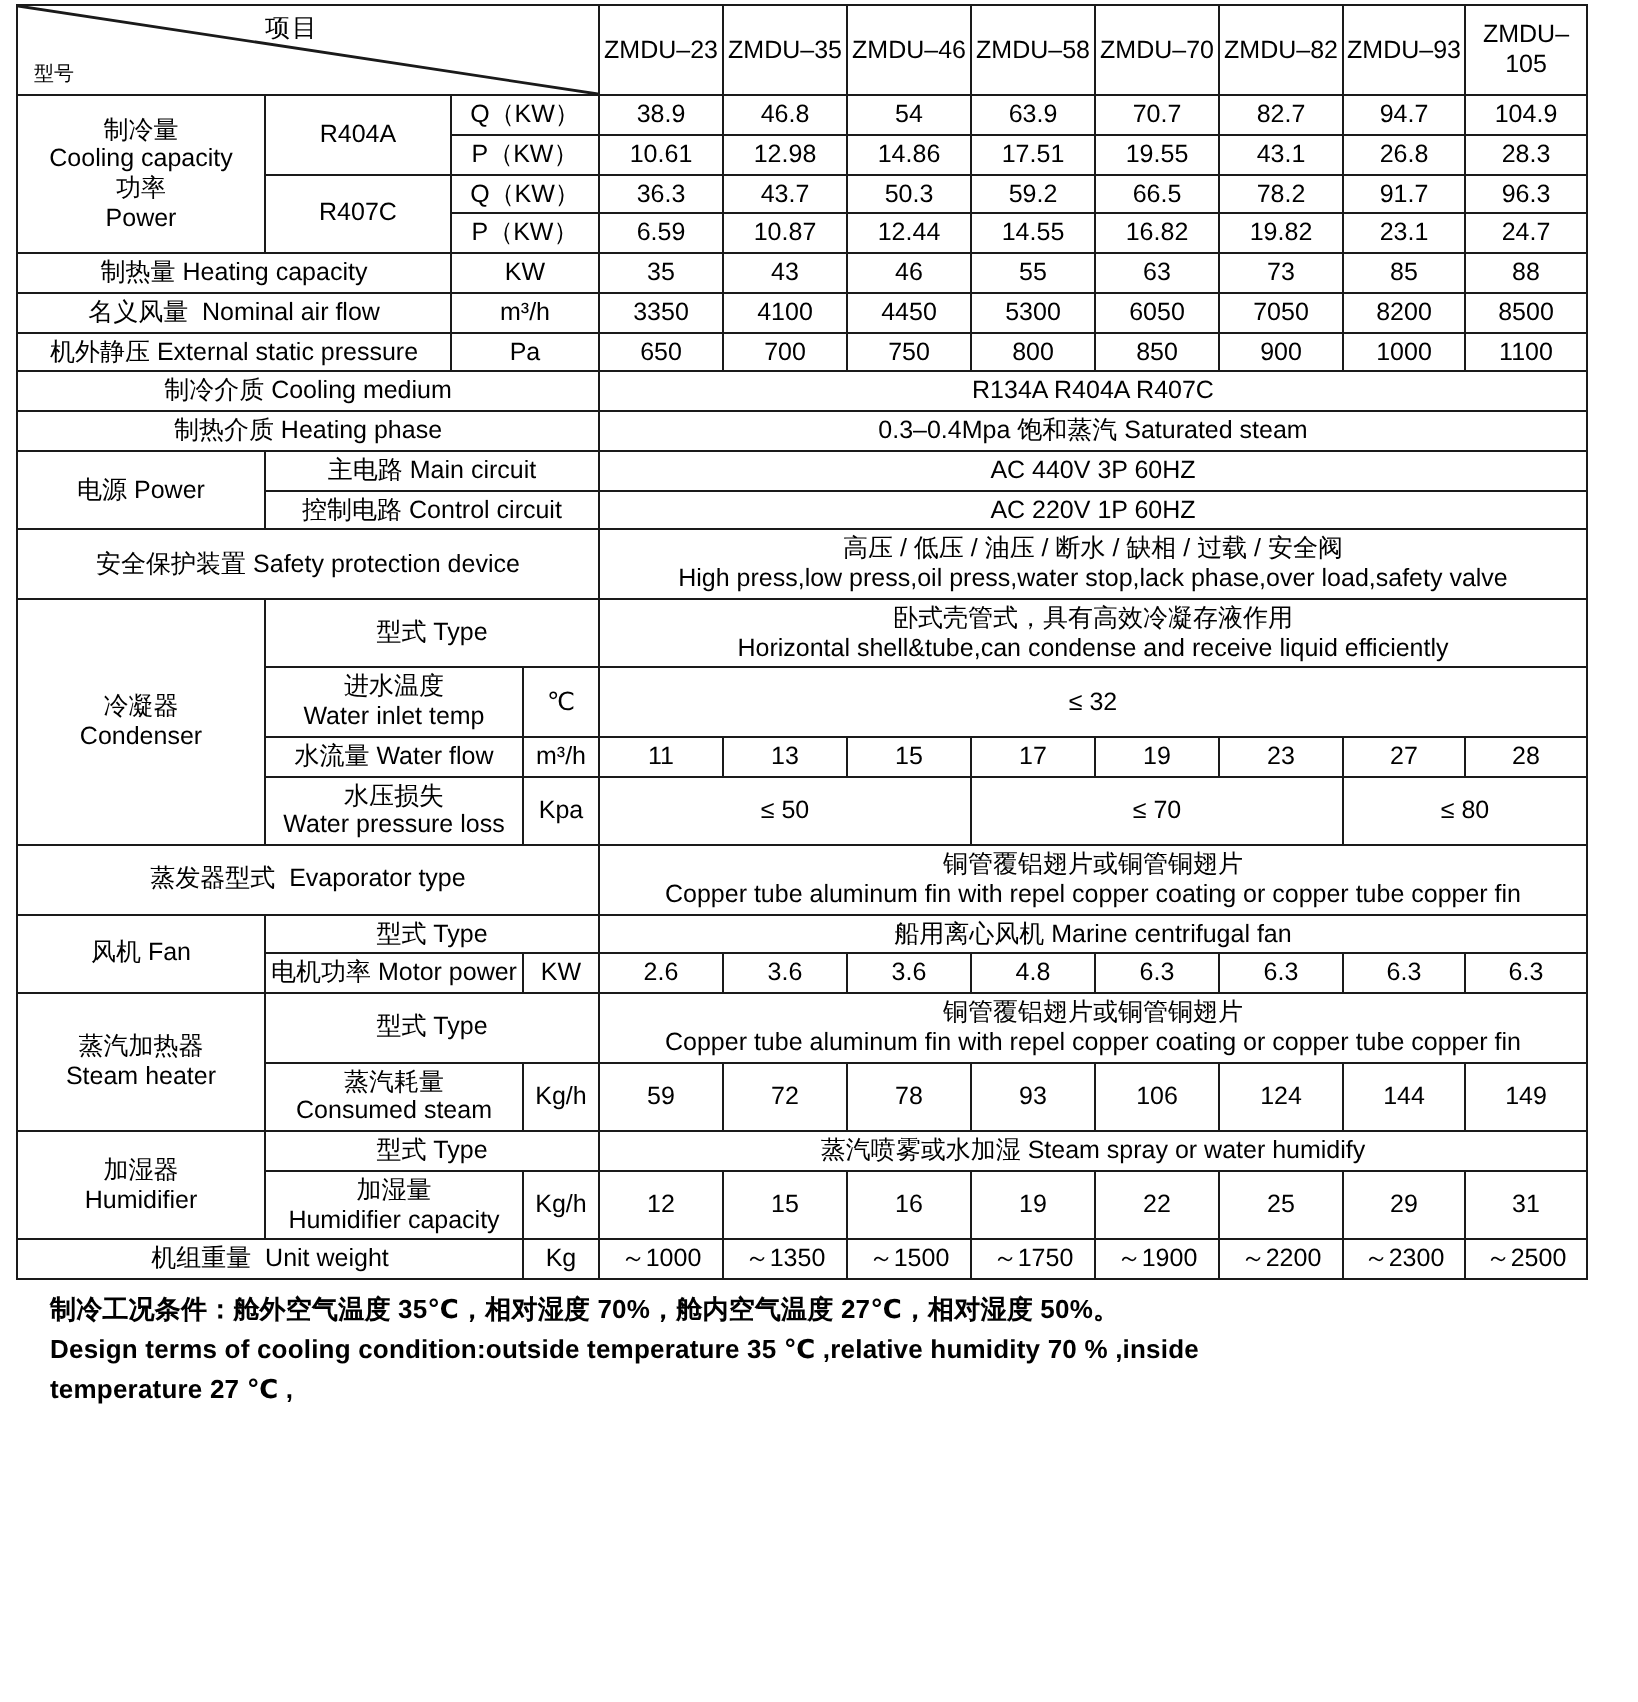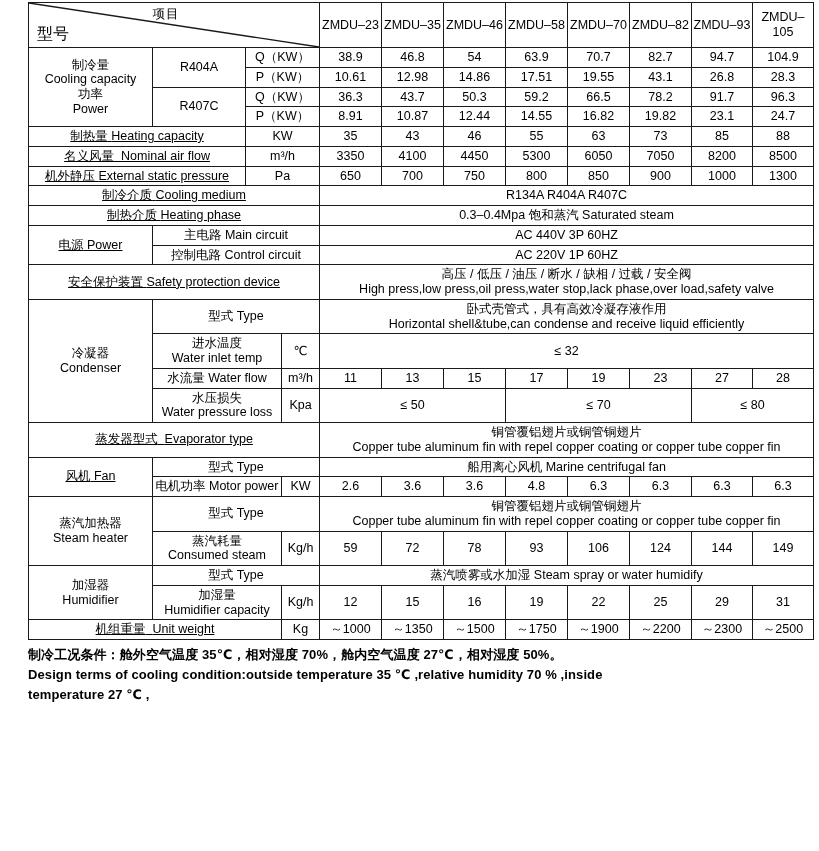--- a/index.html
+++ b/index.html
@@ -2,64 +2,65 @@
 <html><head>
 <meta charset="utf-8">
 <style>
   html,body{margin:0;padding:0;background:#fff;}
   body{
     width:819px;height:851px;
     font-family:"Liberation Sans","DejaVu Sans",sans-serif;
     color:#000;
     -webkit-font-smoothing:antialiased;
   }
-  .page{position:relative;width:682px;height:851px;box-sizing:border-box;padding:2px 16px 0 28px;}
+  .page{position:relative;width:682px;height:851px;box-sizing:border-box;padding:2px 16px 0 8px;}
   table.spec{
     width:785px;
     border-collapse:collapse;
     table-layout:fixed;
     font-size:12.5px;
   }
   table.spec td{
     border:1px solid #1a1a1a;
     text-align:center;
     vertical-align:middle;
     padding:2px 1px;
     line-height:1.18;
     word-break:keep-all;
   }
   .outer-top td{border-top-width:2px;}
   .cn{display:block;}
   .en{display:block;}
-  .inline-lbl{white-space:nowrap;text-decoration:underline;}
+  .inline-lbl{white-space:nowrap;}
   .hdr-cell{
     position:relative;
     height:40px;
     padding:0;
     overflow:hidden;
   }
   .hdr-cell .diag{
     position:absolute;left:0;top:0;width:100%;height:100%;
     pointer-events:none;
   }
   .hdr-cell .tl{
-    position:absolute;left:8px;bottom:3px;font-size:16px;
+    position:absolute;left:8px;bottom:3px;font-size:10px;
   }
   .hdr-cell .tr{
     position:absolute;right:0;left:0;top:4px;text-align:center;font-size:12.5px;
   }
   .hdr-cell .tr span{position:relative;left:-8px;letter-spacing:1px;}
   .model td{height:40px;font-size:12.5px;line-height:1.25;}
   .two-line{line-height:1.2;}
   .footer{
     margin-top:5px;
     font-size:13px;
     line-height:1.55;
     font-weight:bold;
     letter-spacing:0.1px;
+    margin-left:17px;
   }
   .footer .line{display:block;}
   .footer .l2{font-weight:bold;}
 </style>
 </head>
 <body>
 
 <div class="page">
   <table class="spec">
     <colgroup>
@@ -132,21 +133,21 @@
         <td>43.7</td>
         <td>50.3</td>
         <td>59.2</td>
         <td>66.5</td>
         <td>78.2</td>
         <td>91.7</td>
         <td>96.3</td>
       </tr>
       <tr class="short">
         <td colspan="2">P（KW）</td>
-        <td>8.91</td>
+        <td>6.59</td>
         <td>10.87</td>
         <td>12.44</td>
         <td>14.55</td>
         <td>16.82</td>
         <td>19.82</td>
         <td>23.1</td>
         <td>24.7</td>
       </tr>
 
       <tr class="short">
@@ -184,21 +185,21 @@
           <span class="inline-lbl"><span>机外静压</span> <span>External static pressure</span></span>
         </td>
         <td colspan="2">Pa</td>
         <td>650</td>
         <td>700</td>
         <td>750</td>
         <td>800</td>
         <td>850</td>
         <td>900</td>
         <td>1000</td>
-        <td>1300</td>
+        <td>1100</td>
       </tr>
 
       <tr class="tall">
         <td colspan="4">
           <span class="inline-lbl"><span>制冷介质</span> <span>Cooling medium</span></span>
         </td>
         <td colspan="8">R134A R404A R407C</td>
       </tr>
 
       <tr class="tall">

